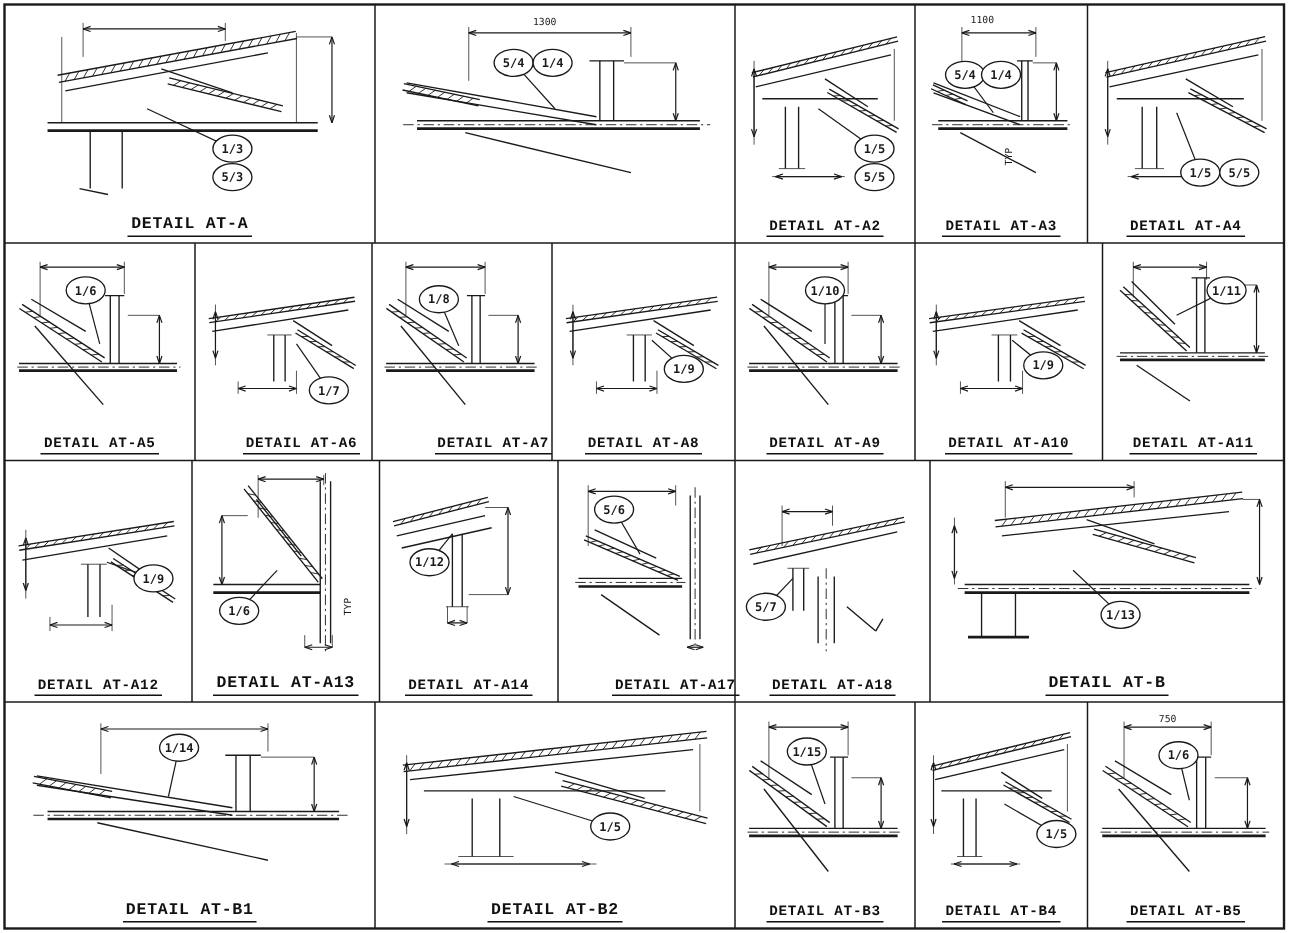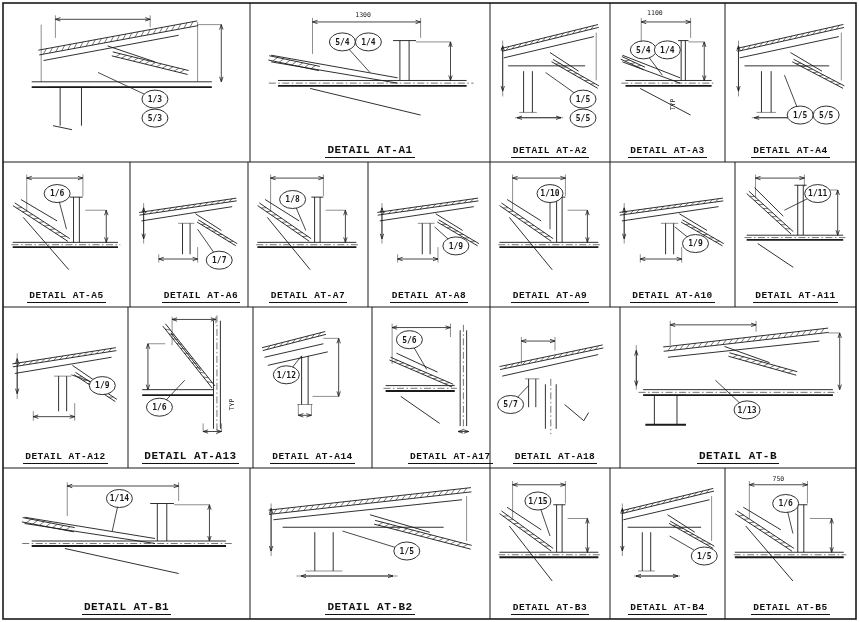--- a/index.html
+++ b/index.html
@@ -110,20 +110,21 @@
         <line x1="95.06" y1="69.5" x2="151.94" y2="96.10000000000001" stroke="#1a1a1a" stroke-width="0.8"></line>
         <g>
           <ellipse cx="151.94" cy="96.10000000000001" rx="13" ry="9" fill="#ffffff" stroke="#1a1a1a" stroke-width="0.9"></ellipse>
           <text x="151.94" y="98.9" fill="#1a1a1a" font-size="8" font-weight="bold" font-family="&quot;DejaVu Sans Mono&quot;,monospace" text-anchor="middle">1/3</text>
         </g>
         <g>
           <ellipse cx="151.94" cy="115.10000000000001" rx="13" ry="9" fill="#ffffff" stroke="#1a1a1a" stroke-width="0.9"></ellipse>
           <text x="151.94" y="117.9" fill="#1a1a1a" font-size="8" font-weight="bold" font-family="&quot;DejaVu Sans Mono&quot;,monospace" text-anchor="middle">5/3</text>
         </g>
       </svg>
+      <div class="detail-title" style="font-size: 11px;"><span>DETAIL AT-A</span></div>
     </div>
     <div class="cell" style="left: 250px; top: 3px; width: 240px; height: 159px;">
       <svg width="240" height="159">
         <line x1="62.49999999999999" y1="14.97" x2="62.49999999999999" y2="50.88" stroke="#1a1a1a" stroke-width="0.55" stroke-opacity="0.9"></line>
         <line x1="170.6" y1="14.97" x2="170.6" y2="34.92" stroke="#1a1a1a" stroke-width="0.55" stroke-opacity="0.9"></line>
         <line x1="62.49999999999999" y1="18.96" x2="170.6" y2="18.96" stroke="#1a1a1a" stroke-width="0.8"></line>
         <line x1="62.49999999999999" y1="18.96" x2="67.5" y2="20.66" stroke="#1a1a1a" stroke-width="0.8"></line>
         <line x1="62.49999999999999" y1="18.96" x2="67.5" y2="17.26" stroke="#1a1a1a" stroke-width="0.8"></line>
         <line x1="170.6" y1="18.96" x2="165.6" y2="17.26" stroke="#1a1a1a" stroke-width="0.8"></line>
         <line x1="170.6" y1="18.96" x2="165.6" y2="20.66" stroke="#1a1a1a" stroke-width="0.8"></line>
@@ -155,21 +156,20 @@
         <line x1="119.99999999999999" y1="69.5" x2="92.39999999999999" y2="38.910000000000004" stroke="#1a1a1a" stroke-width="0.8"></line>
         <g>
           <ellipse cx="92.39999999999999" cy="38.910000000000004" rx="13" ry="9" fill="#ffffff" stroke="#1a1a1a" stroke-width="0.9"></ellipse>
           <text x="92.39999999999999" y="41.71" fill="#1a1a1a" font-size="8" font-weight="bold" font-family="&quot;DejaVu Sans Mono&quot;,monospace" text-anchor="middle">5/4</text>
         </g>
         <g>
           <ellipse cx="118.39999999999999" cy="38.910000000000004" rx="13" ry="9" fill="#ffffff" stroke="#1a1a1a" stroke-width="0.9"></ellipse>
           <text x="118.39999999999999" y="41.71" fill="#1a1a1a" font-size="8" font-weight="bold" font-family="&quot;DejaVu Sans Mono&quot;,monospace" text-anchor="middle">1/4</text>
         </g>
       </svg>
-      <div class="detail-title" style="font-size: 11px;"><span>DETAIL AT-A1</span></div>
     </div>
     <div class="cell" style="left: 490px; top: 3px; width: 120px; height: 159px;">
       <svg width="120" height="159">
         <line x1="11.950037851690356" y1="48.30535772947478" x2="108.75003785169037" y2="24.36535772947478" stroke="#1a1a1a" stroke-width="0.9"></line>
         <line x1="11.249962148309647" y1="45.47464227052522" x2="108.04996214830965" y2="21.534642270525225" stroke="#1a1a1a" stroke-width="0.9"></line>
         <line x1="16.058532049941686" y1="47.28926939160146" x2="19.24146795005832" y2="43.498230608398536" stroke="#1a1a1a" stroke-width="0.6"></line>
         <line x1="22.108532049941687" y1="45.79301939160146" x2="25.29146795005832" y2="42.00198060839854" stroke="#1a1a1a" stroke-width="0.6"></line>
         <line x1="28.158532049941687" y1="44.296769391601465" x2="31.34146795005832" y2="40.505730608398544" stroke="#1a1a1a" stroke-width="0.6"></line>
         <line x1="34.20853204994169" y1="42.80051939160146" x2="37.39146795005832" y2="39.00948060839854" stroke="#1a1a1a" stroke-width="0.6"></line>
         <line x1="40.25853204994169" y1="41.30426939160146" x2="43.441467950058325" y2="37.51323060839854" stroke="#1a1a1a" stroke-width="0.6"></line>
@@ -456,21 +456,21 @@
         <line x1="97.4" y1="80.35" x2="99.10000000000001" y2="75.35" stroke="#1a1a1a" stroke-width="0.8"></line>
         <line x1="97.4" y1="80.35" x2="95.7" y2="75.35" stroke="#1a1a1a" stroke-width="0.8"></line>
         <line x1="97.4" y1="48.22" x2="77.60000000000001" y2="48.22" stroke="#1a1a1a" stroke-width="0.55" stroke-opacity="0.9"></line>
         <line x1="19.3" y1="55.36" x2="62.2" y2="107.72" stroke="#1a1a1a" stroke-width="0.9"></line>
         <line x1="57.800000000000004" y1="68.45" x2="44.6" y2="37.51" stroke="#1a1a1a" stroke-width="0.8"></line>
         <g>
           <ellipse cx="44.6" cy="37.51" rx="13" ry="9" fill="#ffffff" stroke="#1a1a1a" stroke-width="0.9"></ellipse>
           <text x="44.6" y="40.309999999999995" fill="#1a1a1a" font-size="8" font-weight="bold" font-family="&quot;DejaVu Sans Mono&quot;,monospace" text-anchor="middle">1/8</text>
         </g>
       </svg>
-      <div class="detail-title" style="font-size: 9.5px;"><span>DETAIL AT-A7</span></div>
+      <div class="detail-title" style="font-size: 9.5px; text-align: right;"><span>DETAIL AT-A7</span></div>
     </div>
     <div class="cell" style="left: 368px; top: 162px; width: 122px; height: 145px;">
       <svg width="122" height="145">
         <line x1="9.674408852227707" y1="53.162297780430876" x2="110.47440885222773" y2="38.882297780430875" stroke="#1a1a1a" stroke-width="0.9"></line>
         <line x1="9.285591147772294" y1="50.41770221956912" x2="110.0855911477723" y2="36.13770221956912" stroke="#1a1a1a" stroke-width="0.9"></line>
         <line x1="13.994181174838278" y1="52.550330034727715" x2="17.565818825161724" y2="49.24466996527229" stroke="#1a1a1a" stroke-width="0.6"></line>
         <line x1="20.29418117483828" y1="51.65783003472771" x2="23.865818825161725" y2="48.35216996527228" stroke="#1a1a1a" stroke-width="0.6"></line>
         <line x1="26.59418117483828" y1="50.76533003472771" x2="30.165818825161725" y2="47.45966996527228" stroke="#1a1a1a" stroke-width="0.6"></line>
         <line x1="32.89418117483829" y1="49.87283003472771" x2="36.465818825161726" y2="46.567169965272285" stroke="#1a1a1a" stroke-width="0.6"></line>
         <line x1="39.194181174838285" y1="48.980330034727714" x2="42.76581882516172" y2="45.67466996527229" stroke="#1a1a1a" stroke-width="0.6"></line>

